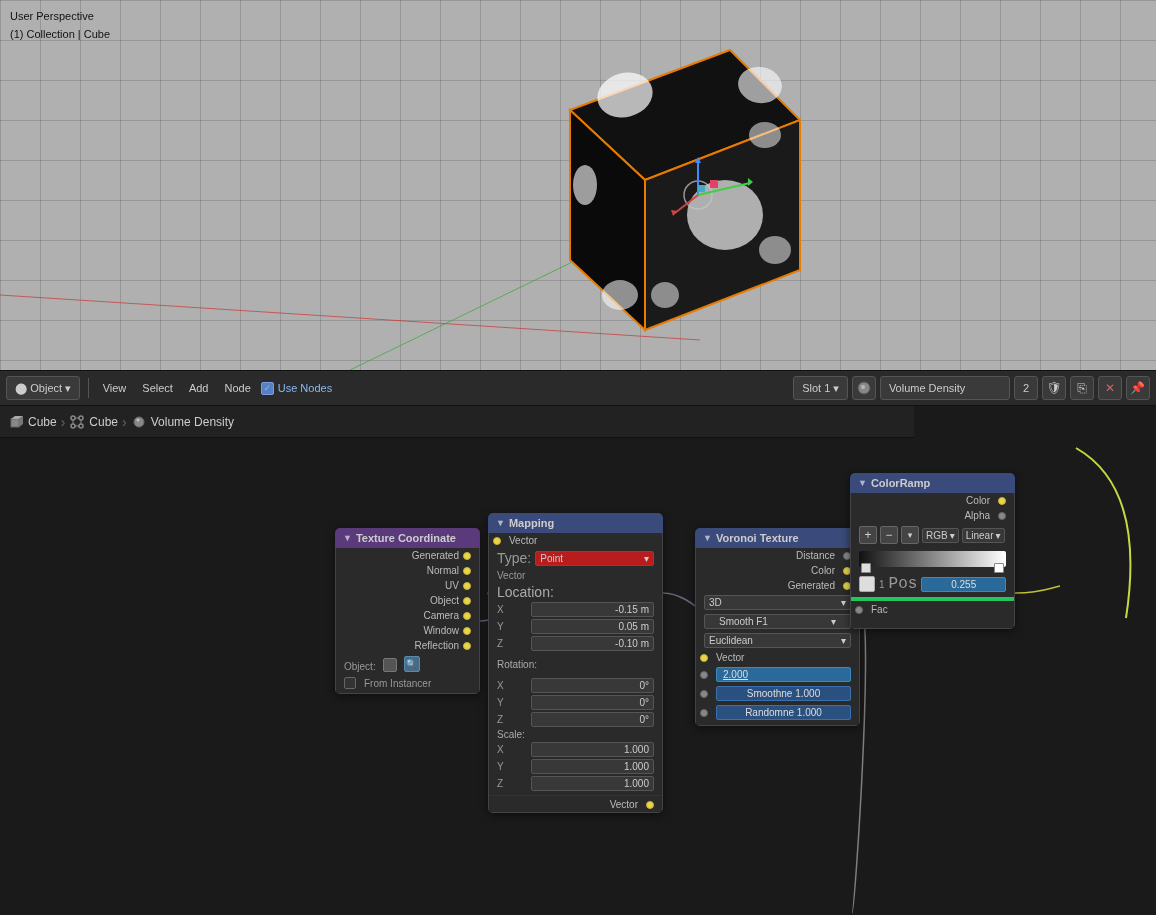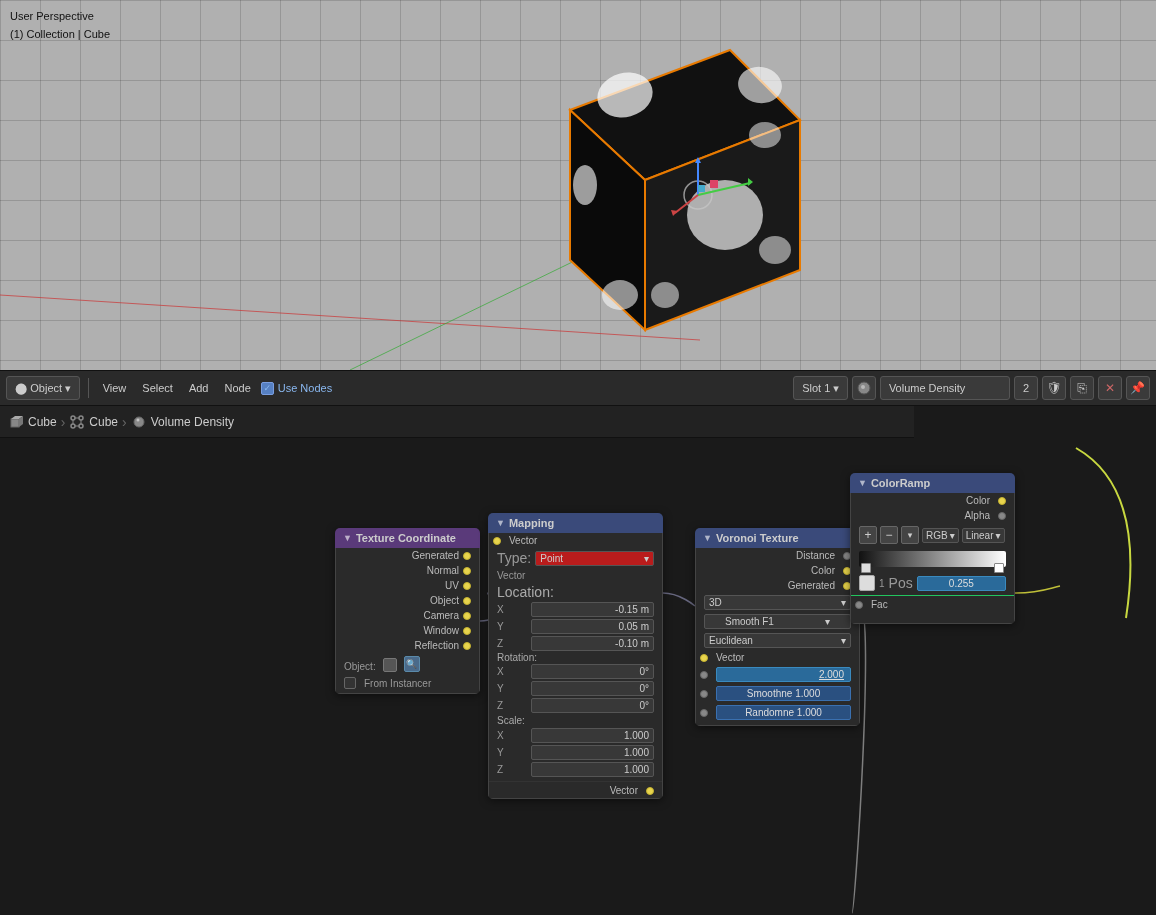--- a/index.html
+++ b/index.html
@@ -345,21 +345,21 @@
       text-align: right;
     }
 
     .value-bar {
       background: #2a6a9a;
       border: 1px solid #3a8abf;
       color: #ddd;
       font-size: 10px;
       padding: 1px 6px;
       border-radius: 2px;
-      text-align: right;
+      text-align: left;
       flex: 1;
       text-decoration: underline;
     }
 
     .value-bar-blue {
       background: #2a5080;
       border: 1px solid #3a70b0;
       color: #ddd;
       font-size: 10px;
       padding: 1px 6px;
@@ -628,21 +628,21 @@
       </div>
       <div class="field-row">
         <span class="field-label">Y</span>
         <div class="field-value">0.05 m</div>
       </div>
       <div class="field-row">
         <span class="field-label">Z</span>
         <div class="field-value">-0.10 m</div>
       </div>
 
-      <div style="padding:0 8px;font-size:10px;color:#aaa;">Rotation:</div>
+      <div style="padding:7px 8px;font-size:10px;color:#aaa;">Rotation:</div>
       <div class="field-row">
         <span class="field-label">X</span>
         <div class="field-value">0°</div>
       </div>
       <div class="field-row">
         <span class="field-label">Y</span>
         <div class="field-value">0°</div>
       </div>
       <div class="field-row">
         <span class="field-label">Z</span>
@@ -690,21 +690,21 @@
         <div class="socket socket-yellow" style="position:relative;margin-left:4px;"></div>
       </div>
 
       <div style="padding:2px 8px;">
         <div style="background:#383838;border:1px solid #555;border-radius:2px;padding:1px 4px;font-size:10px;color:#ccc;display:flex;justify-content:space-between;cursor:pointer;">
           <span>3D</span>
           <span>▾</span>
         </div>
       </div>
       <div style="padding:2px 8px;">
-        <div style="background:#383838;border:1px solid #555;border-radius:2px;padding:1px 20px;font-size:10px;color:#ccc;display:flex;justify-content:space-between;cursor:pointer;">
+        <div style="background:#383838;border:1px solid #555;border-radius:2px;padding:1px 14px;font-size:10px;color:#ccc;display:flex;justify-content:space-between;cursor:pointer;">
           <span>Smooth F1</span>
           <span>▾</span>
         </div>
       </div>
       <div style="padding:2px 8px;">
         <div style="background:#383838;border:1px solid #555;border-radius:2px;padding:1px 4px;font-size:10px;color:#ccc;display:flex;justify-content:space-between;cursor:pointer;">
           <span>Euclidean</span>
           <span>▾</span>
         </div>
       </div>
@@ -768,24 +768,24 @@
       </div>
 
       <div class="colorramp-bar">
         <div class="colorramp-stop" style="left: 5%;"></div>
         <div class="colorramp-stop" style="left: 95%;background:#fff;"></div>
       </div>
 
       <div style="display:flex;align-items:center;padding:4px 8px;gap:4px;">
         <div style="width:16px;height:16px;background:#ddd;border:1px solid #aaa;border-radius:2px;"></div>
         <span style="font-size:10px;color:#999;">1</span>
-        <span style="font-size:14px;color:#999;">Pos</span>
+        <span style="font-size:16px;color:#999;font-family:Liberation Mono, monospace;">Pos</span>
         <div style="flex:1;background:#2a6a9a;border:1px solid #3a8abf;border-radius:2px;padding:1px 4px;font-size:10px;color:#ddd;text-align:center;">0.255</div>
       </div>
 
-      <div class="node-input-row" style="border-top:1px solid #22c55e;padding-top:3px;margin-bottom:11px;">
+      <div class="node-input-row" style="border-top:4px solid #22c55e;padding-top:3px;margin-bottom:11px;">
         <div class="socket socket-gray" style="position:relative;margin-right:4px;"></div>
         <span>Fac</span>
       </div>
     </div>
   </div>
 
 </div>
 
 </body></html>

